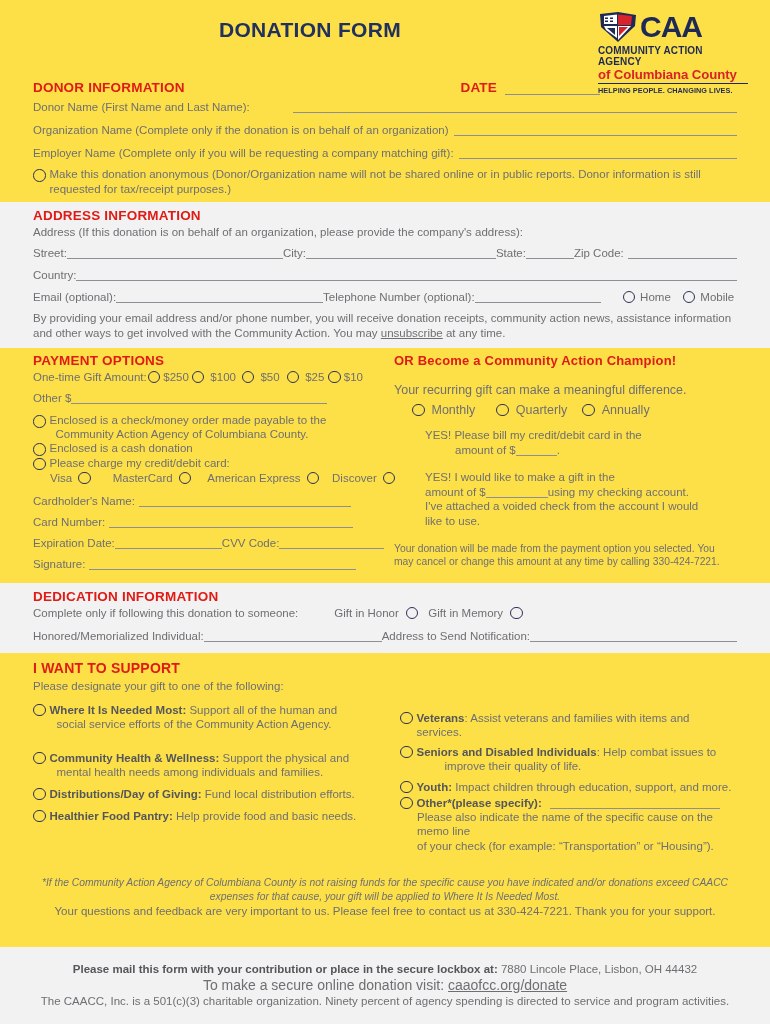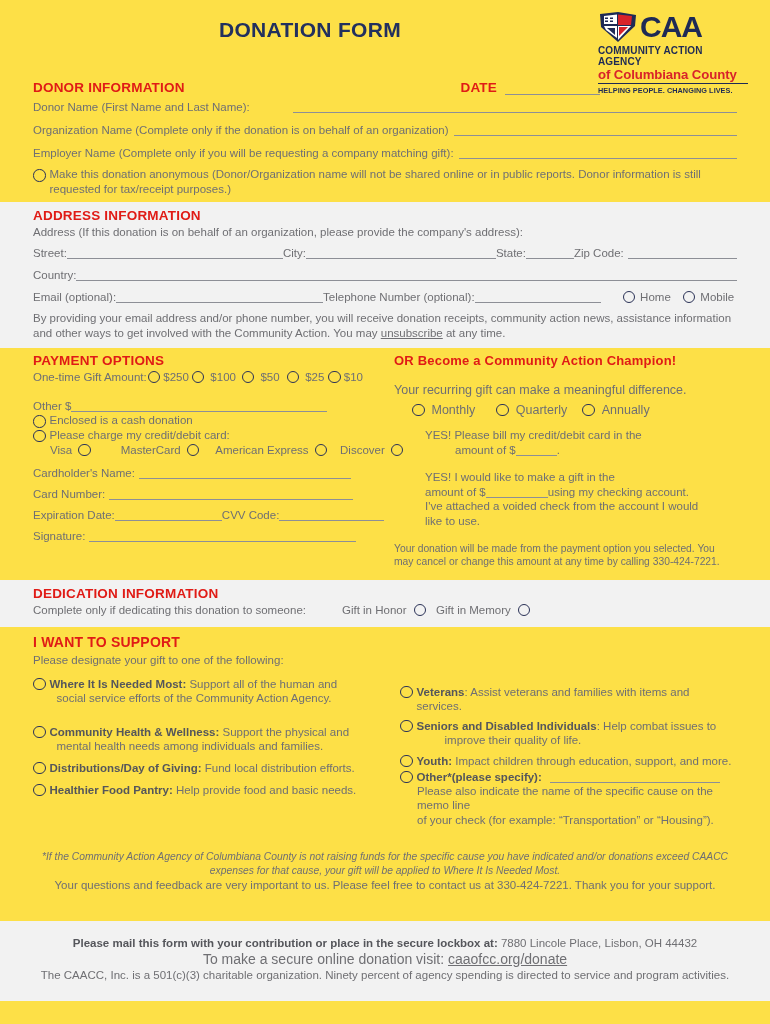--- a/index.html
+++ b/index.html
@@ -179,40 +179,47 @@
         <span class="radio big" style="margin-left:3px;"></span>
         <span class="lbl" style="margin-left:6px;">$100</span>
         <span class="radio big" style="margin-left:6px;"></span>
         <span class="lbl" style="margin-left:6px;">$50</span>
         <span class="radio big" style="margin-left:7px;"></span>
         <span class="lbl" style="margin-left:6px;">$25</span>
         <span class="radio big" style="margin-left:4px;"></span>
         <span class="lbl" style="margin-left:3px;">$10</span>
       </div>
 
-      <div class="row" style="margin-top:15px;align-items:flex-end;">
+      <div class="row" style="margin-top:7px;align-items:flex-end;">
         <span class="lbl">Other $</span>
         <span class="ln" style="width:256px;"></span>
       </div>
 
+      <div class="opt" style="margin-top:8px;">
+        <span class="radio big"></span>
+        <span class="opt-txt">
+          <span>Enclosed is a check/money order made payable to the</span><br>
+          <span style="display:inline-block;padding-left:6px;">Community Action Agency of Columbiana County.</span>
+        </span>
+      </div>
 
       <div class="opt" style="margin-top:0;">
         <span class="radio big"></span>
         <span class="opt-txt">Enclosed is a cash donation</span>
       </div>
 
       <div class="opt" style="margin-top:0;">
         <span class="radio big"></span>
         <span class="opt-txt">Please charge my credit/debit card:</span>
       </div>
 
       <div class="row" style="margin-top:1px;align-items:center;padding-left:17px;">
         <span class="lbl">Visa</span>
         <span class="radio big" style="margin-left:6px;"></span>
-        <span class="lbl" style="margin-left:30px;">MasterCard</span>
+        <span class="lbl" style="margin-left:22px;">MasterCard</span>
         <span class="radio big" style="margin-left:6px;"></span>
         <span class="lbl" style="margin-left:16px;">American Express</span>
         <span class="radio big" style="margin-left:6px;"></span>
         <span class="lbl" style="margin-left:13px;">Discover</span>
         <span class="radio big" style="margin-left:6px;"></span>
       </div>
 
       <div class="row" style="margin-top:9px;">
         <span class="lbl">Cardholder's Name:</span>
         <span class="ln" style="width:212px;margin-left:4px;"></span>
@@ -274,27 +281,33 @@
         <div class="txt" style="font-size:10.3px;line-height:13px;">Your donation will be made from the payment  option you selected. You</div>
         <div class="txt" style="font-size:10.3px;line-height:13px;">may cancel or change this amount at any time by calling 330-424-7221.</div>
       </div>
     </div>
   </div>
 
   <div class="band sec-pad" style="margin-top:6px;padding-top:6px;padding-bottom:10px;">
     <div class="red-head">DEDICATION INFORMATION</div>
 
     <div class="row" style="margin-top:2px;align-items:center;">
-      <span class="lbl">Complete only if dedicating this donation to someone:</span>
+      <span class="lbl">Complete only if following this donation to someone:</span>
       <span class="lbl" style="margin-left:36px;">Gift in Honor</span>
       <span class="radio big" style="margin-left:7px;"></span>
       <span class="lbl" style="margin-left:10px;">Gift in Memory</span>
       <span class="radio big" style="margin-left:7px;"></span>
     </div>
 
+    <div class="row" style="margin-top:9px;">
+      <span class="lbl">Honored/Memorialized Individual:</span>
+      <span class="ln" style="width:178px;"></span>
+      <span class="lbl">Address to Send Notification:</span>
+      <span class="ln grow"></span>
+    </div>
   </div>
 
   <div class="sec-pad" style="padding-top:7px;">
     <div class="red-head" style="font-size:14px;">I WANT TO SUPPORT</div>
     <div class="txt" style="margin-top:3px;">Please designate your gift to one of the following:</div>
 
     <div style="display:flex;margin-top:9px;">
 
       <div style="width:345px;">
         <div class="opt" style="margin-top:0;">

